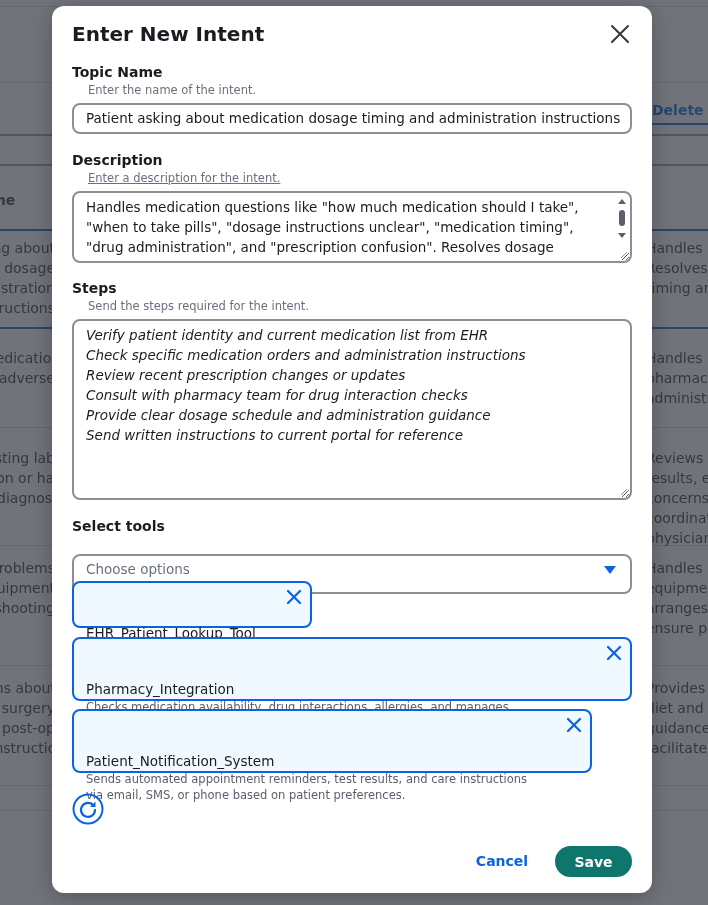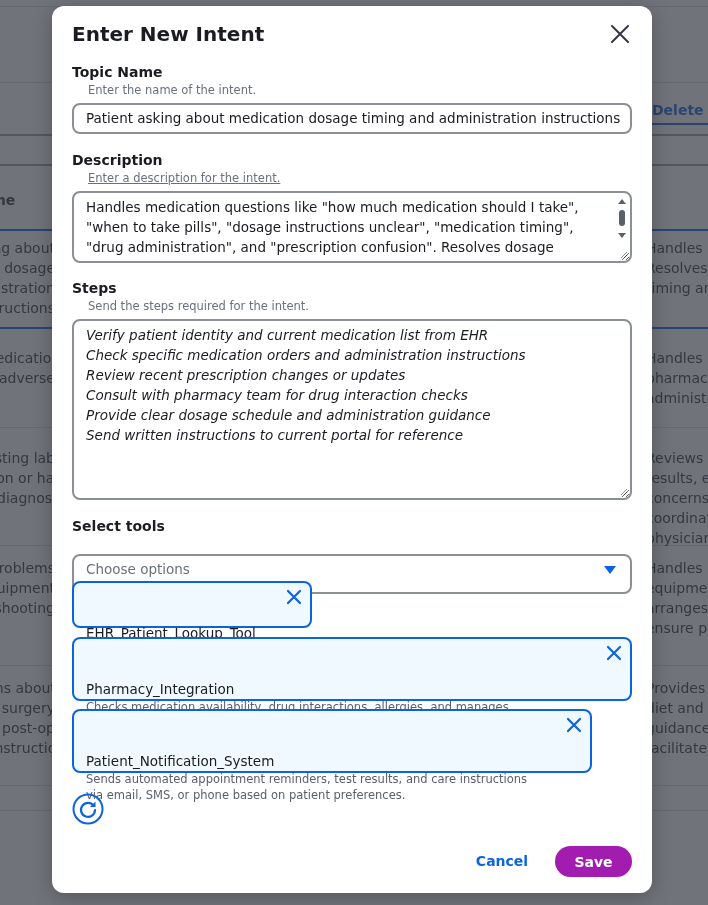--- a/index.html
+++ b/index.html
@@ -37,21 +37,21 @@
   .chip-name { font-size: 13.5px; color: #1a1c21; line-height: 20px; white-space: nowrap; margin-top: 36px; }
   .chip-desc { font-size: 11.5px; color: #5a606b; line-height: 16px; }
   .chip-x { position: absolute; right: 8px; top: 6px; width: 16px; height: 16px; cursor: pointer; }
   .chip1 { top: 575px; width: 240px; height: 47px; }
   .chip2 { top: 631px; width: 560px; height: 64px; }
   .chip3 { top: 703px; width: 520px; height: 64px; }
 
   .refresh-btn { position: absolute; left: 20px; top: 787px; width: 32px; height: 32px; cursor: pointer; }
 
   .btn-cancel { position: absolute; left: 416px; top: 840px; width: 68px; height: 30px; background: none; border: none; color: #0b64dd; font-family: "DejaVu Sans", "Liberation Sans", sans-serif; font-size: 14px; font-weight: bold; cursor: pointer; }
-  .btn-save { position: absolute; left: 503px; top: 840px; width: 77px; height: 31px; border: none; border-radius: 16px; background: #a21caf; color: #fff; font-family: "DejaVu Sans", "Liberation Sans", sans-serif; font-size: 14px; font-weight: bold; cursor: pointer; }
+  .btn-save { position: absolute; left: 503px; top: 840px; width: 77px; height: 31px; border: none; border-radius: 16px; background: #0f766e; color: #fff; font-family: "DejaVu Sans", "Liberation Sans", sans-serif; font-size: 14px; font-weight: bold; cursor: pointer; }
 </style>
 </head>
 <body>
 
 <div class="bg-page">
   <div class="bg-line" style="top:6px;"></div>
   <div class="bg-line" style="top:82px;"></div>
   <div class="bg-line dark" style="top:134px;"></div>
   <div class="bg-text bg-link" style="left:652px; top:100px;">Delete Selected</div>
   <div class="bg-line blue" style="top:123px; left:652px;"></div>

